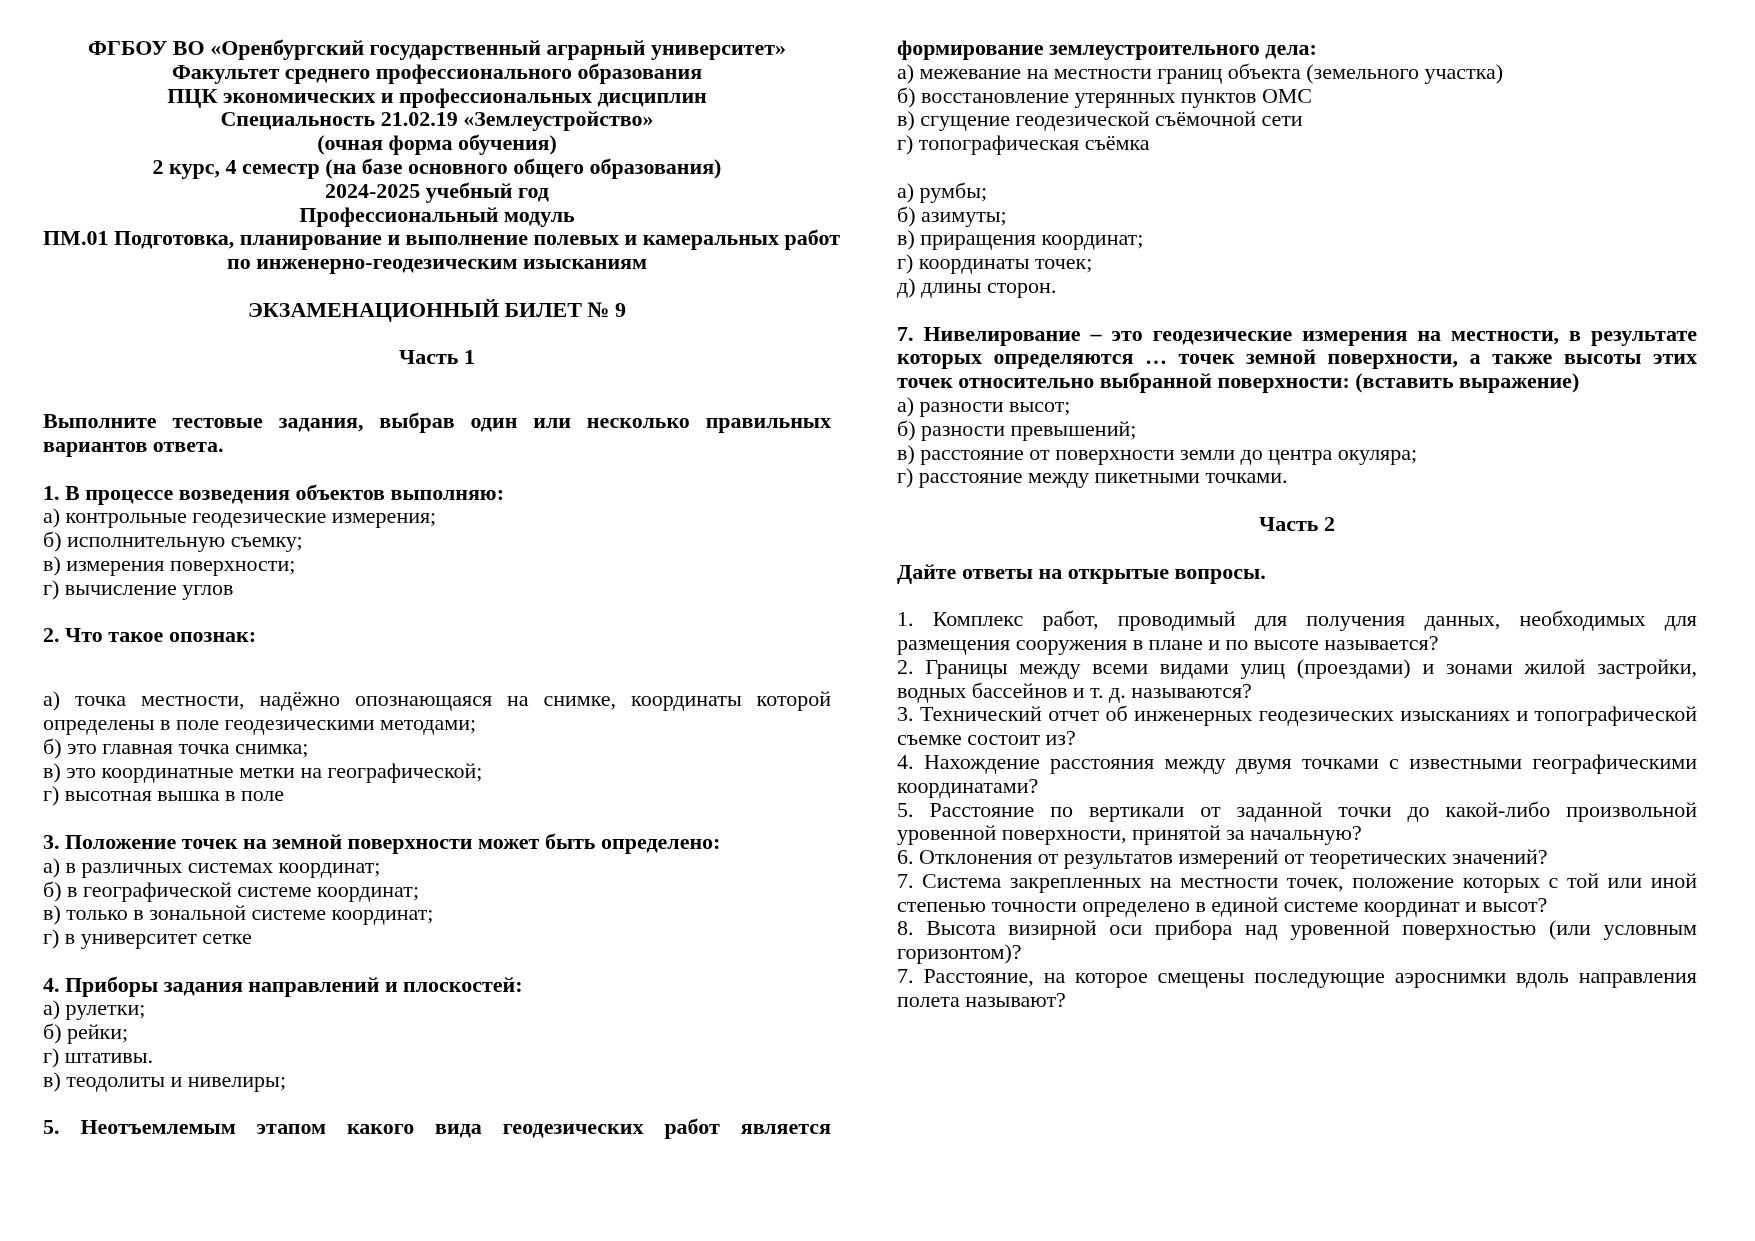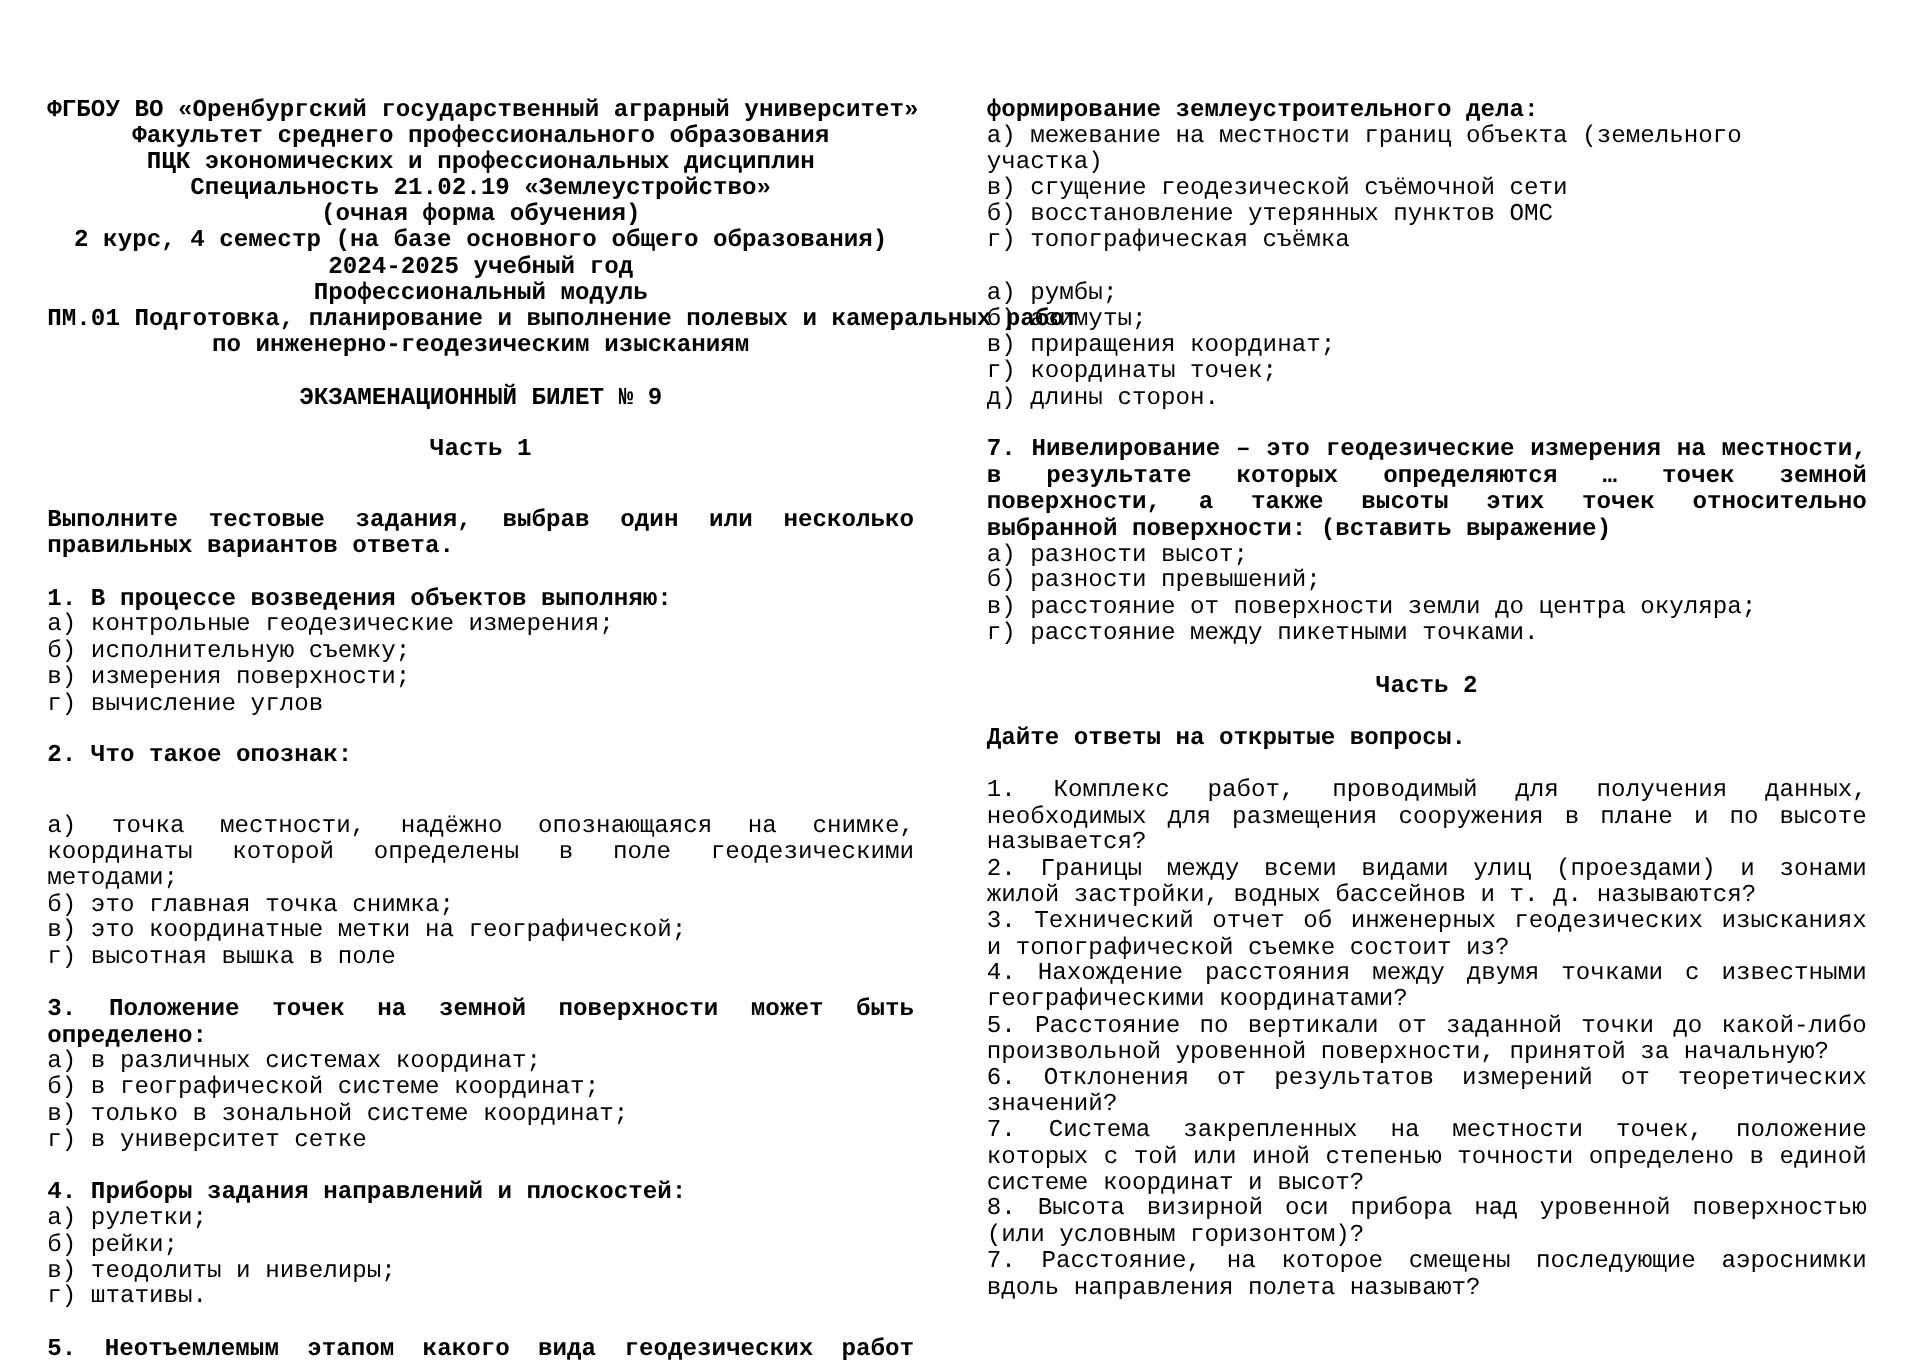--- a/index.html
+++ b/index.html
@@ -1,24 +1,24 @@
 <!DOCTYPE html>
 <html><head>
 <meta charset="utf-8">
 <style>
   html,body{margin:0;padding:0;background:#ffffff;}
   .page{
     position:relative;
     width:1755px;
     height:1241px;
     box-sizing:border-box;
-    padding:88px 0 0 43px;
+    padding:36px 0 0 43px;
     background:#ffffff;
     color:#000000;
-    font-family:Liberation Mono, monospace;
+    font-family:Liberation Serif, serif;
     font-size:22px;
     line-height:23.8px;
     overflow:hidden;
     border-radius:29px;
   }
   .columns{display:flex;}
   .col-left{width:788px;margin-right:66px;flex:0 0 auto;}
   .col-right{width:800px;flex:0 0 auto;}
   .block{margin-bottom:23.8px;}
   .center{text-align:center;}
@@ -77,35 +77,35 @@
         <div>а) в различных системах координат;</div>
         <div>б) в географической системе координат;</div>
         <div>в) только в зональной системе координат;</div>
         <div>г) в университет сетке</div>
       </div>
 
       <div class="block">
         <div class="stem">4. Приборы задания направлений и плоскостей:</div>
         <div>а) рулетки;</div>
         <div>б) рейки;</div>
+        <div>г) штативы.</div>
         <div>в) теодолиты и нивелиры;</div>
-        <div>г) штативы.</div>
       </div>
 
       <div class="block bold justify-all">5. Неотъемлемым этапом какого вида геодезических работ является</div>
 
     </div>
 
     <div class="col-right">
 
       <div class="block">
         <div class="stem">формирование землеустроительного дела:</div>
         <div>а) межевание на местности границ объекта (земельного участка)</div>
+        <div>б) восстановление утерянных пунктов ОМС</div>
         <div>в) сгущение геодезической съёмочной сети</div>
-        <div>б) восстановление утерянных пунктов ОМС</div>
         <div>г) топографическая съёмка</div>
       </div>
 
       <div class="block">
         <div>а) румбы;</div>
         <div>б) азимуты;</div>
         <div>в) приращения координат;</div>
         <div>г) координаты точек;</div>
         <div>д) длины сторон.</div>
       </div>

